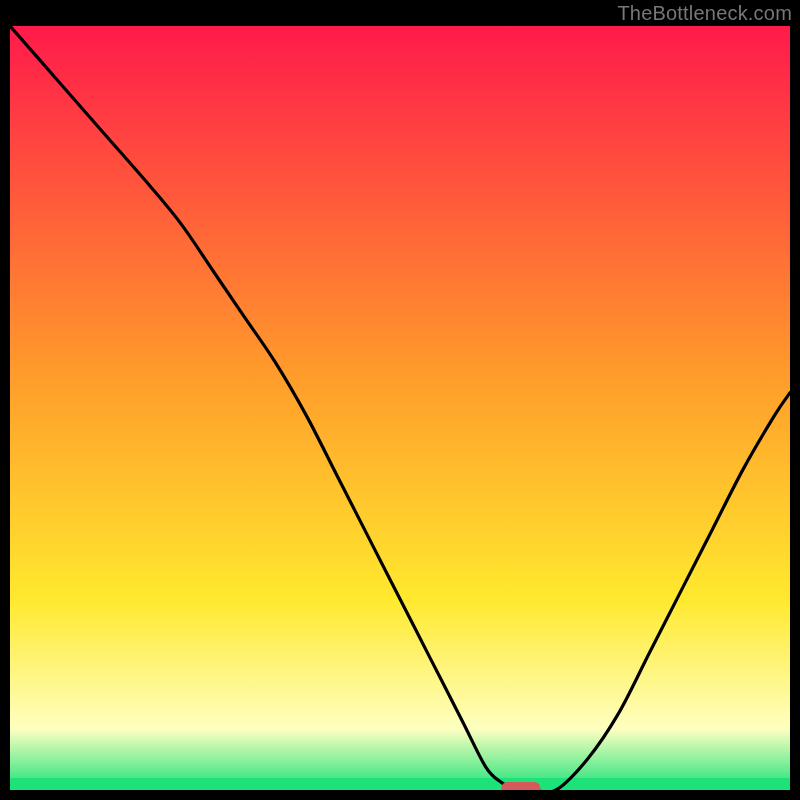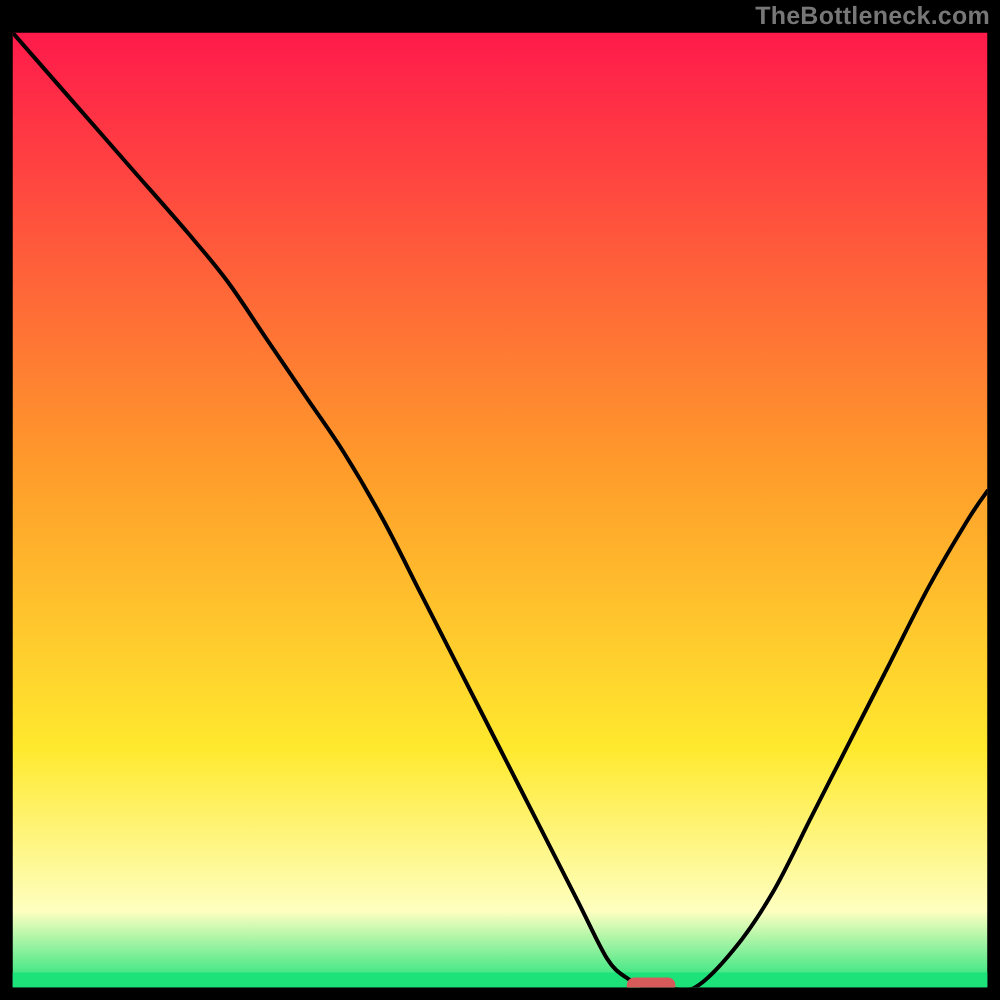--- a/index.html
+++ b/index.html
@@ -16,21 +16,21 @@
     width: 800px;
     height: 800px;
     background: #000;
   }
   .watermark {
     position: absolute;
     top: 2px;
     right: 8px;
     color: #777;
     font-size: 20px;
-    font-weight: 700;
+    font-weight: 400;
     letter-spacing: 0.2px;
     z-index: 5;
   }
   svg.plot {
     position: absolute;
     left: 10px;
     top: 26px;
     width: 780px;
     height: 764px;
     display: block;

